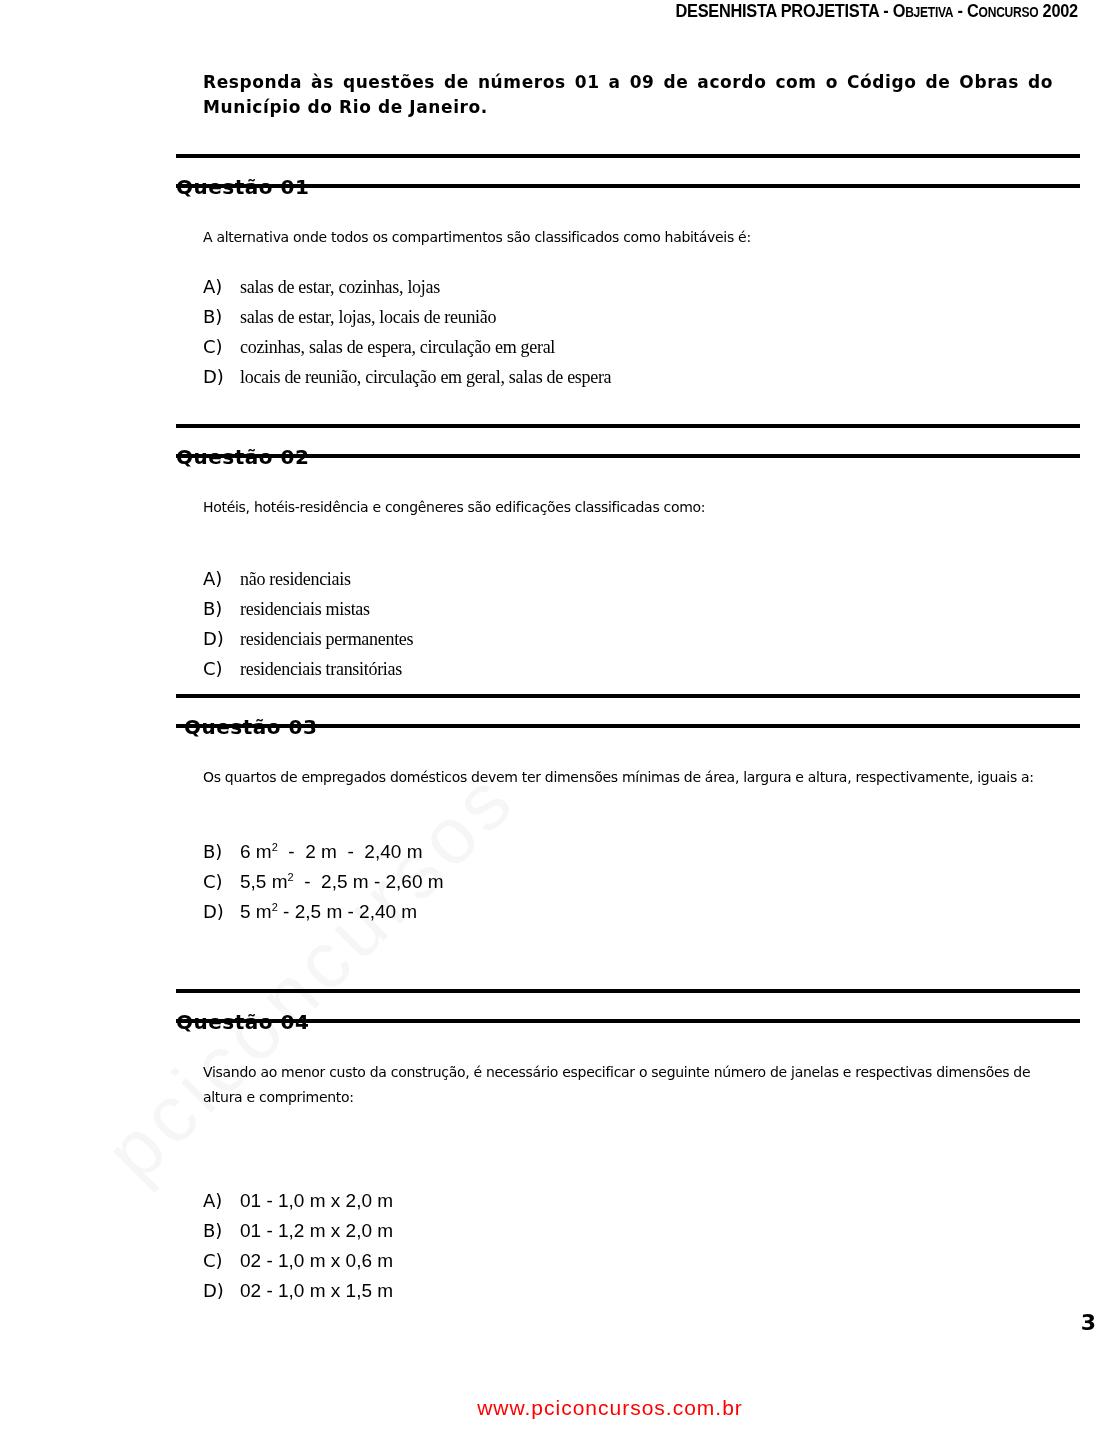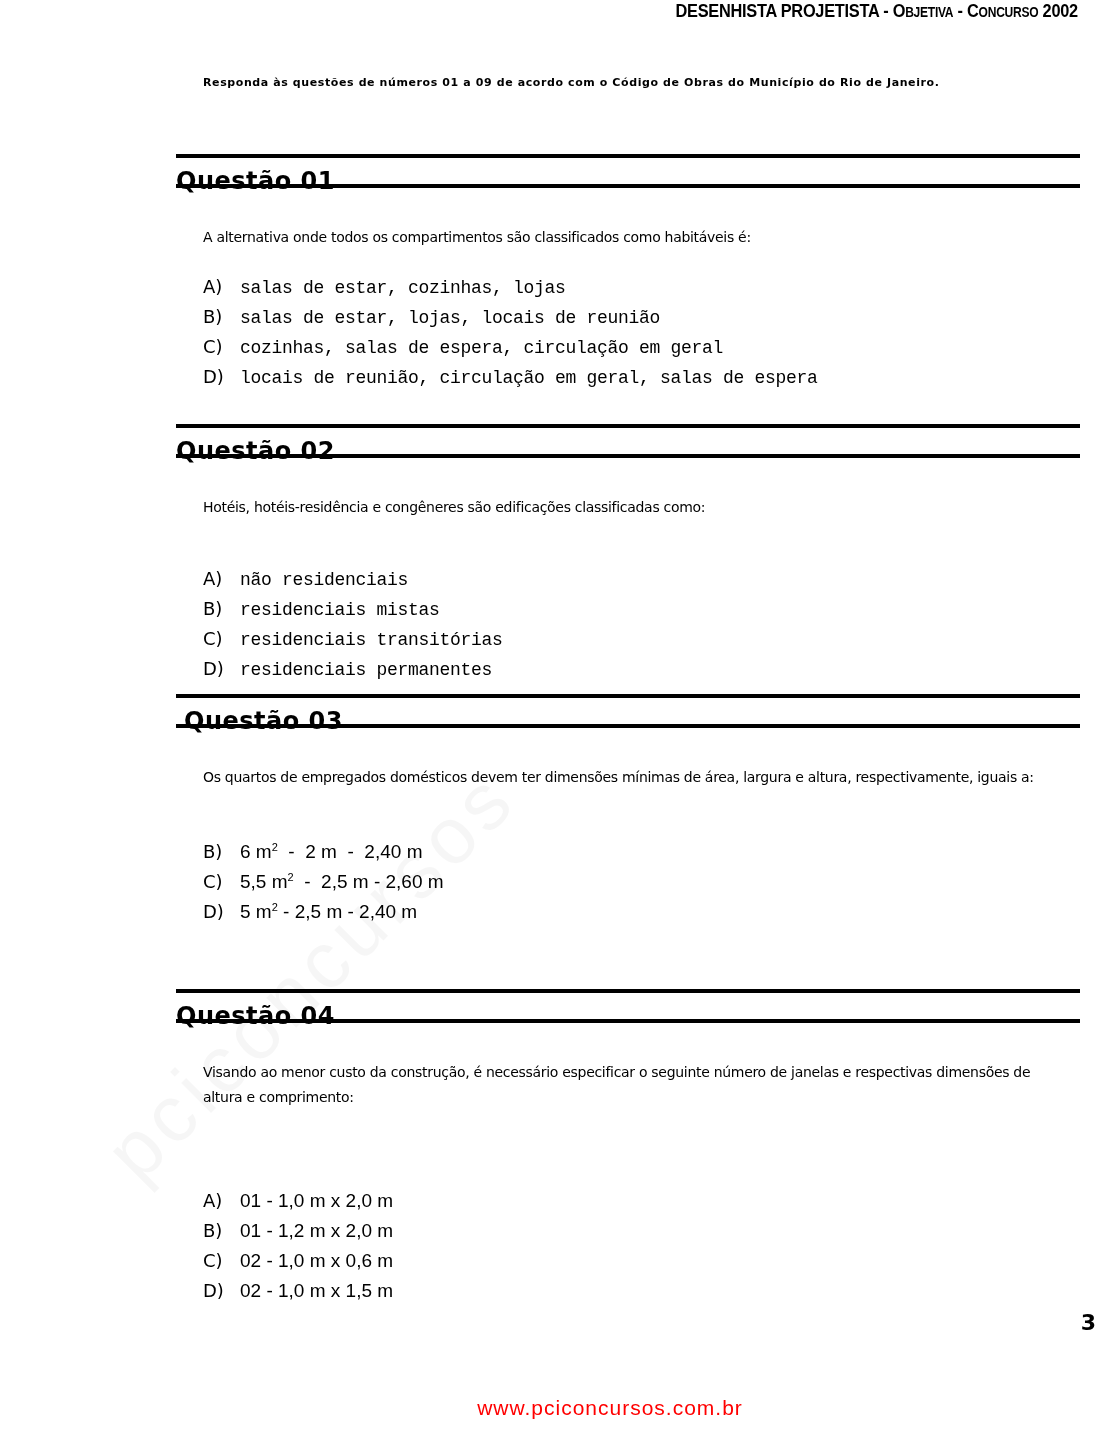--- a/index.html
+++ b/index.html
@@ -10,45 +10,45 @@
   .running-header {
     position: absolute; top: 0; right: 20px;
     font-family: "Liberation Sans", sans-serif; font-weight: bold;
     font-size: 19px; letter-spacing: -0.3px; line-height: 22px;
     transform: scaleX(0.86); transform-origin: right top; white-space: nowrap;
   }
   .running-header .sc { font-size: 14px; }
   .intro {
     position: absolute; left: 203px; top: 70px; width: 850px;
     font-family: "DejaVu Sans", sans-serif; font-weight: bold;
-    font-size: 11px; line-height: 25px; text-align: justify; letter-spacing: 0.6px;
+    font-size: 17px; line-height: 25px; text-align: justify; letter-spacing: 0.6px;
   }
   .qhead {
     position: absolute; left: 176px; width: 904px; height: 26px;
     border-top: 4px solid #000; border-bottom: 4px solid #000;
   }
   .qhead span {
-    position: absolute; left: 0; top: 12px;
+    position: absolute; left: 0; top: 18px;
     font-family: "DejaVu Sans", sans-serif; font-weight: bold;
-    font-size: 24px; line-height: 22px; letter-spacing: 0.5px;
+    font-size: 20px; line-height: 22px; letter-spacing: 0.5px;
   }
   .qhead.indent span { left: 8px; }
   .stem {
     position: absolute; left: 203px; width: 855px;
     font-family: "DejaVu Sans", sans-serif; font-size: 14px; line-height: 25px;
     letter-spacing: -0.3px;
   }
   .stem p { margin: 0; }
   .stem p + p { margin-top: 16px; }
   .options {
     position: absolute; left: 203px; list-style: none; margin: 0; padding: 0;
   }
   .options li { height: 30px; line-height: 30px; font-size: 18px; white-space: nowrap; }
   .options .letter { display: inline-block; width: 37px; font-family: "DejaVu Sans", sans-serif; }
-  .options.sans-text .txt { font-family: Liberation Mono, monospace; letter-spacing: -0.3px; }
+  .options.sans-text .txt { font-family: Liberation Serif, serif; letter-spacing: -0.3px; }
   .options.arial-text .txt { font-family: "Liberation Sans", sans-serif; font-size: 19px; white-space: pre; }
   sup.exp { font-size: 11px; vertical-align: 7px; line-height: 0; }
   .page-number {
     position: absolute; right: 2px; top: 1310px;
     font-family: "DejaVu Sans", sans-serif; font-weight: bold; font-size: 22px;
   }
   .footer-url {
     position: absolute; left: 0; width: 1220px; top: 1396px; text-align: center;
     font-family: "Liberation Sans", sans-serif; font-size: 21px; letter-spacing: 1px;
   }
@@ -85,22 +85,22 @@
 
 <div class="qhead" style="top:424px;">
   <span>Questão 02</span>
 </div>
 <div class="stem" style="top:495px;">
   <p>Hotéis, hotéis-residência e congêneres são edificações classificadas como:</p>
 </div>
 <ul class="options sans-text" style="top:543px;margin-top:21px;">
   <li><span class="letter">A)</span><span class="txt">não residenciais</span></li>
   <li><span class="letter">B)</span><span class="txt">residenciais mistas</span></li>
+  <li><span class="letter">D)</span><span class="txt">residenciais permanentes</span></li>
   <li><span class="letter">C)</span><span class="txt">residenciais transitórias</span></li>
-  <li><span class="letter">D)</span><span class="txt">residenciais permanentes</span></li>
 </ul>
 
 <div class="qhead indent" style="top:694px;">
   <span>Questão 03</span>
 </div>
 <div class="stem" style="top:765px;">
   <p>Os quartos de empregados domésticos devem ter dimensões mínimas de área, largura e altura, respectivamente, iguais a:</p>
 </div>
 <ul class="options arial-text" style="top:837px;">
   <li><span class="letter">B)</span><span class="txt"><span>6 m</span><sup class="exp">2</sup><span>  -  2 m  -  2,40 m</span></span></li>

